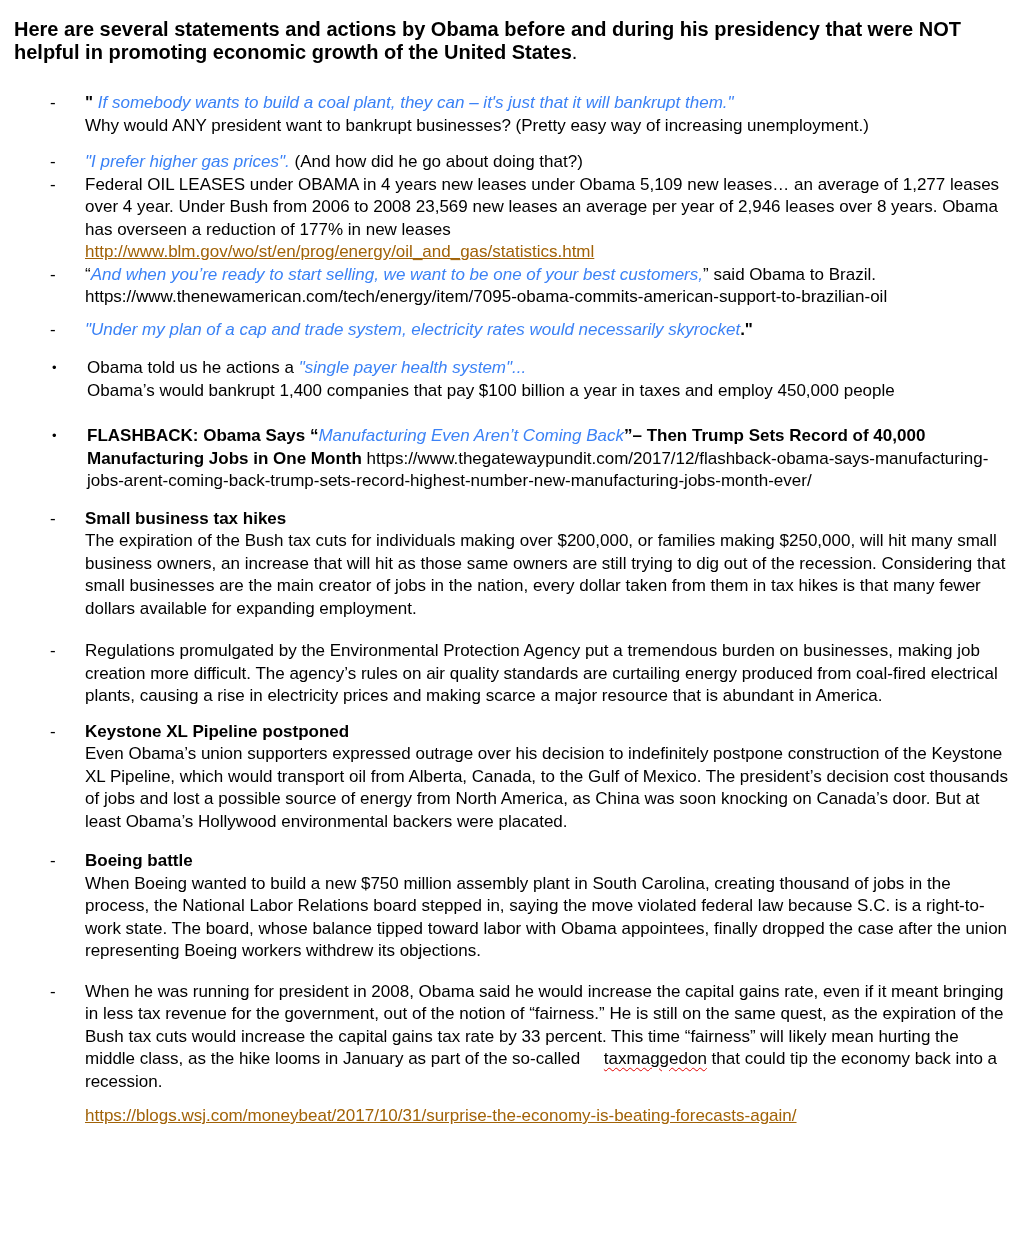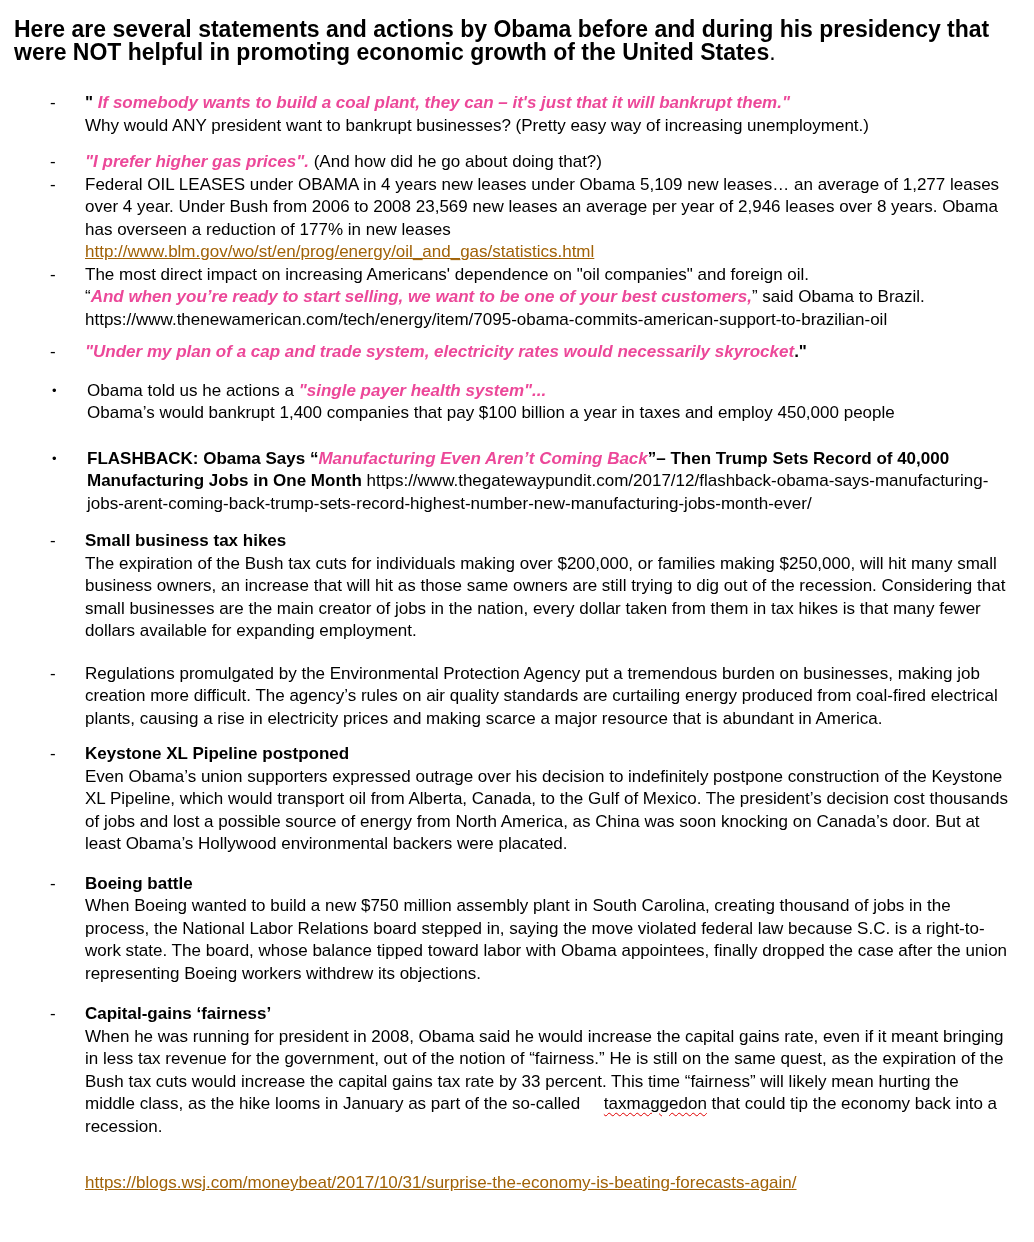--- a/index.html
+++ b/index.html
@@ -5,41 +5,41 @@
   html, body { margin: 0; padding: 0; }
   body {
     width: 1034px; height: 1242px;
     background: #ffffff;
     font-family: "Liberation Sans", sans-serif;
     font-size: 17px; line-height: 22.5px;
     color: #000;
     overflow: hidden;
   }
   .doc { box-sizing: border-box; width: 1034px; height: 1242px; padding: 18px 20px 0 14px; position: relative; }
-  .header { margin: 0; font-size: 23px; line-height: 23px; max-width: 1002px; font-weight: bold; }
+  .header { margin: 0; font-size: 20px; line-height: 23px; max-width: 1002px; font-weight: bold; }
   .header .period { font-weight: normal; }
   .list { margin-left: 36px; }
   .item { display: flex; }
   .bullet { width: 35px; flex-shrink: 0; }
   .bullet.dot { font-size: 13px; line-height: 22.5px; padding-left: 2px; }
   .content { width: 925px; }
   .b { font-weight: bold; }
-  .red { color: #ec4899; font-weight: bold; font-style: italic; }
+  .red { color: #3b82f6; font-weight: normal; font-style: italic; }
   .link { color: #a16207; text-decoration: underline; cursor: pointer; }
   .squiggle {
     text-decoration-line: underline;
     text-decoration-style: wavy;
     text-decoration-color: #e00000;
     text-decoration-thickness: 1px;
     text-underline-offset: 3px;
     margin-left: 19px;
   }
   .mt28 { margin-top: 28px; }
   .mt23 { margin-top: 23px; }
-  .mt22 { margin-top: 34px; }
+  .mt22 { margin-top: 12px; }
   .mt20 { margin-top: 20px; }
   .mt18 { margin-top: 18px; }
   .mt17 { margin-top: 17px; }
   .mt16 { margin-top: 16px; }
   .mt15 { margin-top: 15px; }
   .mt14 { margin-top: 14px; }
   .mt13 { margin-top: 13px; }
   .mt10 { margin-top: 10px; }
 </style>
 </head>
@@ -70,21 +70,20 @@
       <div class="bullet">-</div>
       <div class="content">
         <div> Federal OIL LEASES under OBAMA in 4 years new leases under Obama 5,109 new leases… an average of 1,277 leases over 4 year.  Under Bush from 2006 to 2008 23,569 new leases an average per year of 2,946 leases over 8 years.  Obama has overseen a reduction of 177% in new leases</div>
         <div><a class="link">http://www.blm.gov/wo/st/en/prog/energy/oil_and_gas/statistics.html</a></div>
       </div>
     </div>
 
     <div class="item">
       <div class="bullet">-</div>
       <div class="content">
-        <div>The most direct impact on increasing Americans' dependence on "oil companies" and foreign oil.</div>
         <div><span>“</span><span class="red">And when you’re ready to start selling, we want to be one of your best customers,</span><span>”</span><span> said Obama to Brazil.</span></div>
         <div>https://www.thenewamerican.com/tech/energy/item/7095-obama-commits-american-support-to-brazilian-oil</div>
       </div>
     </div>
 
     <div class="item mt10">
       <div class="bullet">-</div>
       <div class="content">
         <div><span class="red">"Under my plan of a cap and trade system, electricity rates would necessarily skyrocket</span><span class="b">."</span></div>
       </div>
@@ -132,21 +131,20 @@
       <div class="bullet">-</div>
       <div class="content">
         <div class="b">Boeing battle</div>
         <div>When Boeing wanted to build a new $750 million assembly plant in South Carolina, creating thousand of jobs in the process, the National Labor Relations board stepped in, saying the move violated federal law because S.C. is a right-to-work state. The board, whose balance tipped toward labor with Obama appointees, finally dropped the case after the union representing Boeing workers withdrew its objections.</div>
       </div>
     </div>
 
     <div class="item mt18">
       <div class="bullet">-</div>
       <div class="content">
-        <div class="b">Capital-gains ‘fairness’</div>
         <div><span>When he was running for president in 2008, Obama said he would increase the capital gains rate, even if it meant bringing in less tax revenue for the government, out of the notion of “fairness.” He is still on the same quest, as the expiration of the Bush tax cuts would increase the capital gains tax rate by 33 percent. This time “fairness” will likely mean hurting the middle class, as the hike looms in January as part of the so-called </span><span class="squiggle">taxmaggedon</span><span> that could tip the economy back into a recession.</span></div>
       </div>
     </div>
 
     <div class="item mt22">
       <div class="bullet"></div>
       <div class="content">
         <a class="link">https://blogs.wsj.com/moneybeat/2017/10/31/surprise-the-economy-is-beating-forecasts-again/</a>
       </div>
     </div>

